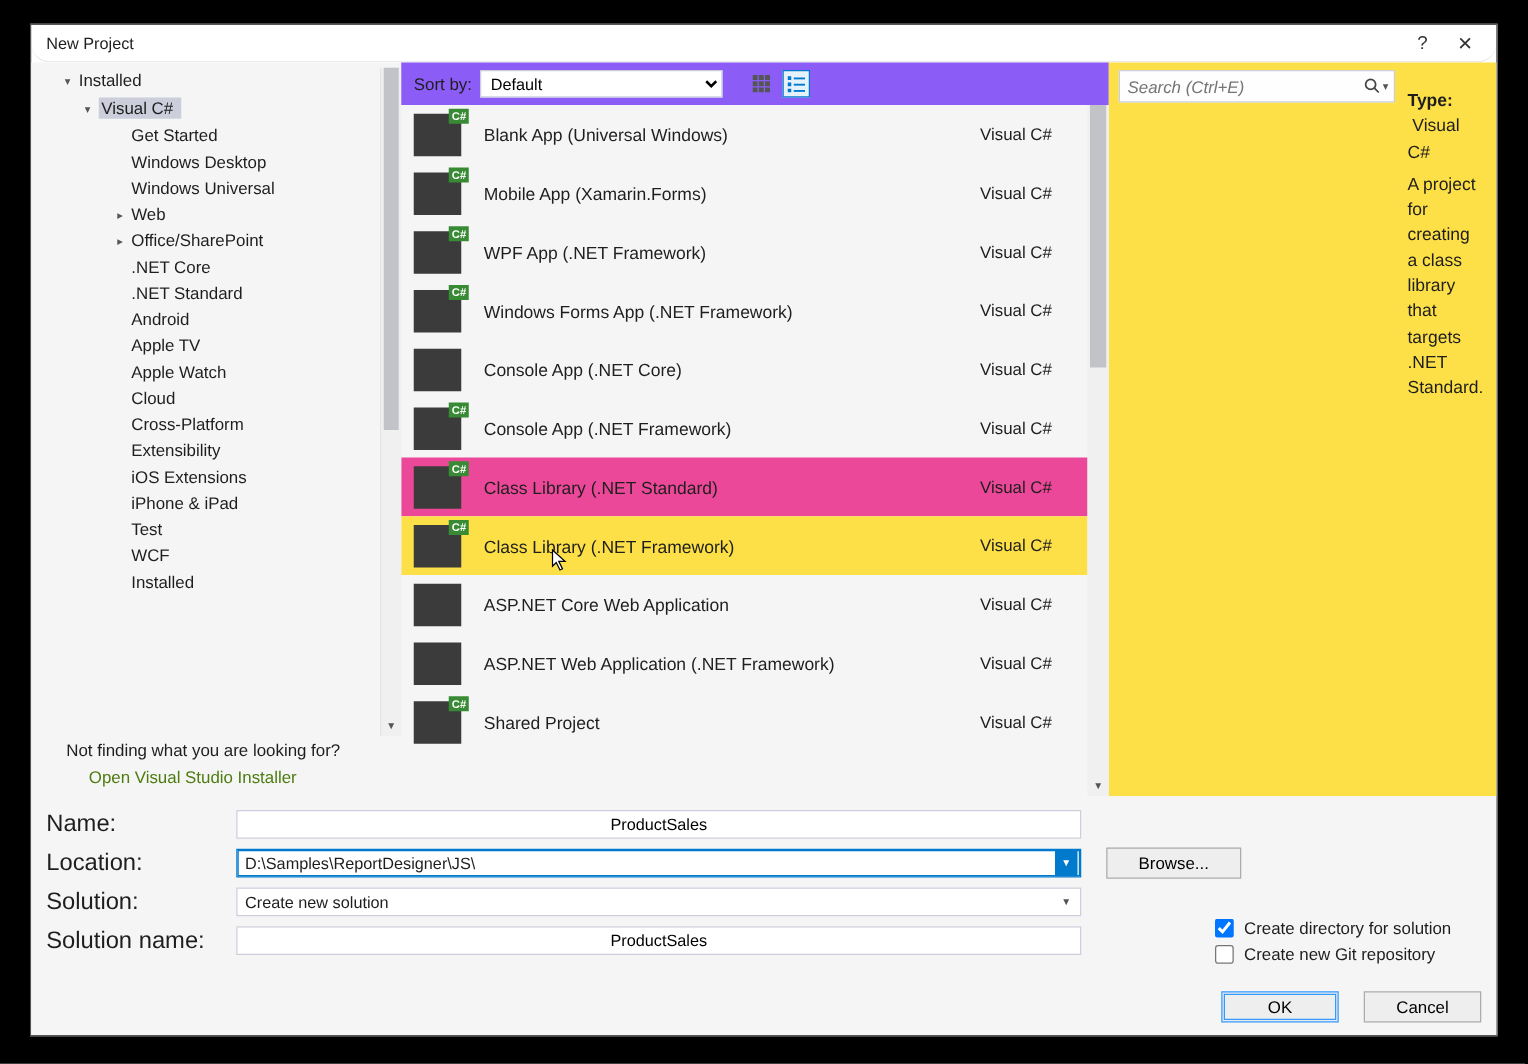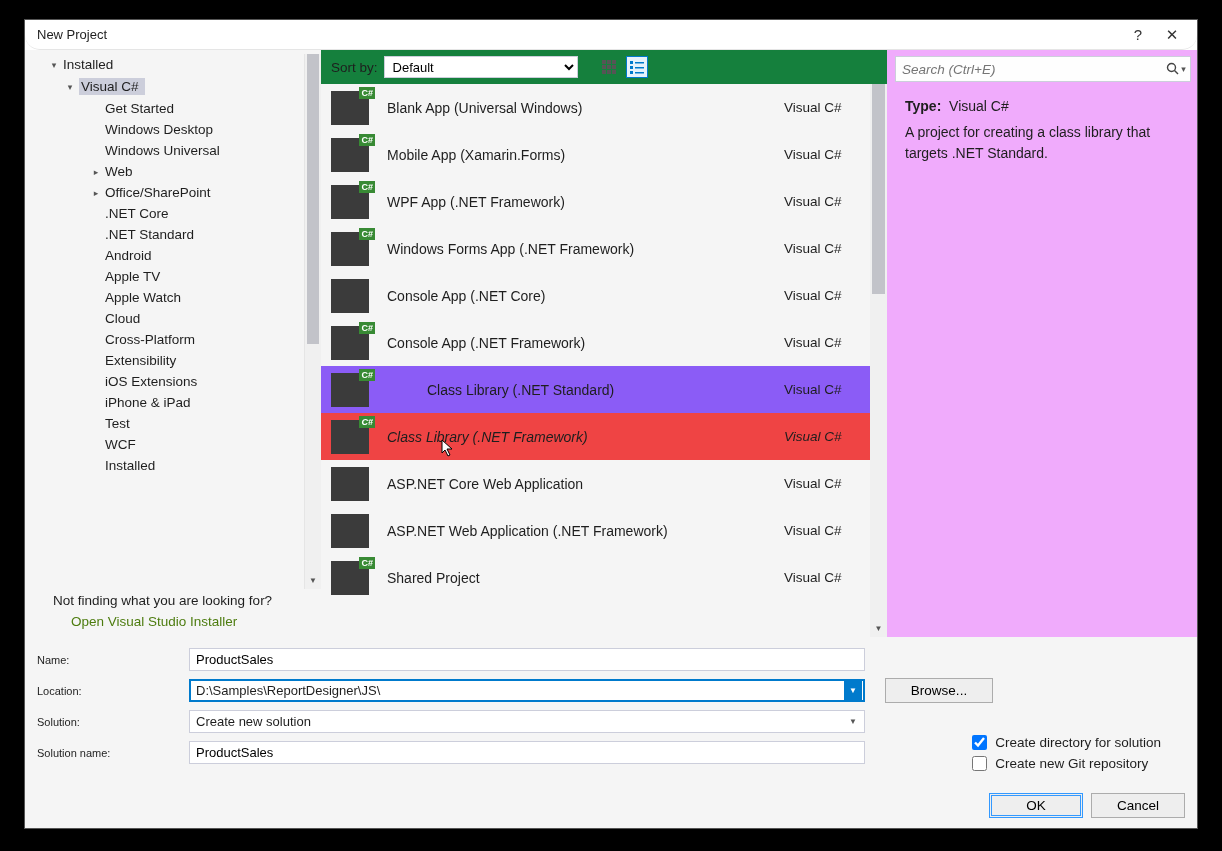--- a/index.html
+++ b/index.html
@@ -106,21 +106,21 @@
     display: flex;
     flex-direction: column;
     background: #f5f5f5;
     min-width: 0;
   }
   .toolbar {
     display: flex;
     align-items: center;
     gap: 6px;
     padding: 6px 6px 6px 10px;
-    background: #15803d;
+    background: #8b5cf6;
   }
   .toolbar .lbl { font-size: 13.5px; }
   .toolbar select {
     font-size: 13px; height: 22px;
     width: 194px;
     border: 1px solid #cccedb;
     background: #fff;
     padding-left: 4px;
   }
   .view-btn {
@@ -156,46 +156,46 @@
   }
   .list-scroll .arrow.down { bottom: 0; }
   .template-row {
     display: flex;
     align-items: center;
     height: 47px;
     padding: 0 10px 0 10px;
     margin-right: 17px;
     cursor: pointer;
   }
-  .template-row.selected { background: #8b5cf6; gap: 40px; }
-  .template-row.hover { background: #ef4444; font-style: italic; }
+  .template-row.selected { background: #ec4899; }
+  .template-row.hover { background: #fde047; }
   .template-row .icon {
     width: 38px; height: 34px;
     background: #3b3b3b;
     position: relative;
     margin-right: 18px;
     flex: 0 0 38px;
   }
   .template-row .icon::after {
     content: "C#";
     position: absolute;
     top: -4px; right: -6px;
     background: #388a34; color: #fff;
     font-size: 9px; font-weight: bold;
     padding: 1px 2px;
   }
   .template-row.noicon .icon::after { content: ""; background: transparent; }
   .template-row .tname { flex: 1; font-size: 14px; }
   .template-row .lang { width: 76px; font-size: 13.5px; color: #1e1e1e; }
   .rightpanel {
     width: 310px;
-    background: #f0abfc;
-    display: flex;
-    flex-direction: column;
+    background: #fde047;
+    display: flex;
     padding: 6px 6px 6px 8px;
+    justify-content: center;
   }
   .search-wrap {
     display: flex;
     border: 1px solid #cccedb;
     background: #fefefe;
     height: 26px;
     align-items: center;
   }
   .search-wrap input {
     flex: 1; border: none; outline: none;
@@ -213,28 +213,29 @@
   .bottom {
     background: #f5f5f5;
     padding: 10px 12px 10px 12px;
   }
   .form-row {
     display: flex;
     align-items: center;
     margin-bottom: 6px;
     height: 25px;
   }
-  .form-row .flabel { width: 152px; font-size: 11px; }
+  .form-row .flabel { width: 152px; font-size: 19px; }
   .form-row input[type=text], .form-row .combo {
     height: 23px;
     border: 1px solid #cccedb;
     background: #fff;
     font-size: 13px;
     padding: 2px 6px;
     font-family: inherit;
+    text-align: center;
   }
   .field-w1 { width: 676px; }
   .combo {
     display: flex; align-items: center;
     position: relative;
   }
   .combo .arrow {
     position: absolute; right: 2px; top: 0; bottom: 0;
     width: 18px; display: flex; align-items: center; justify-content: center;
     font-size: 8px; color: #555;
@@ -254,21 +255,21 @@
     position: absolute;
     right: 36px;
     display: flex; flex-direction: column; gap: 6px;
   }
   .check-row { display: flex; align-items: flex-end; gap: 8px; font-size: 13.5px; }
   .check-row input { width: 15px; height: 15px; }
   .bottom-rel { position: relative; }
   .buttons {
     display: flex;
     justify-content: flex-end;
-    gap: 8px;
+    gap: 20px;
     padding-top: 22px;
   }
   .buttons button {
     width: 94px; height: 25px;
     border: 1px solid #acacac;
     background: #eee;
     font-size: 13.5px;
     cursor: pointer;
   }
   .buttons button.primary { border-color: #3399ff; outline: 1px solid #3399ff; outline-offset: -3px; }

